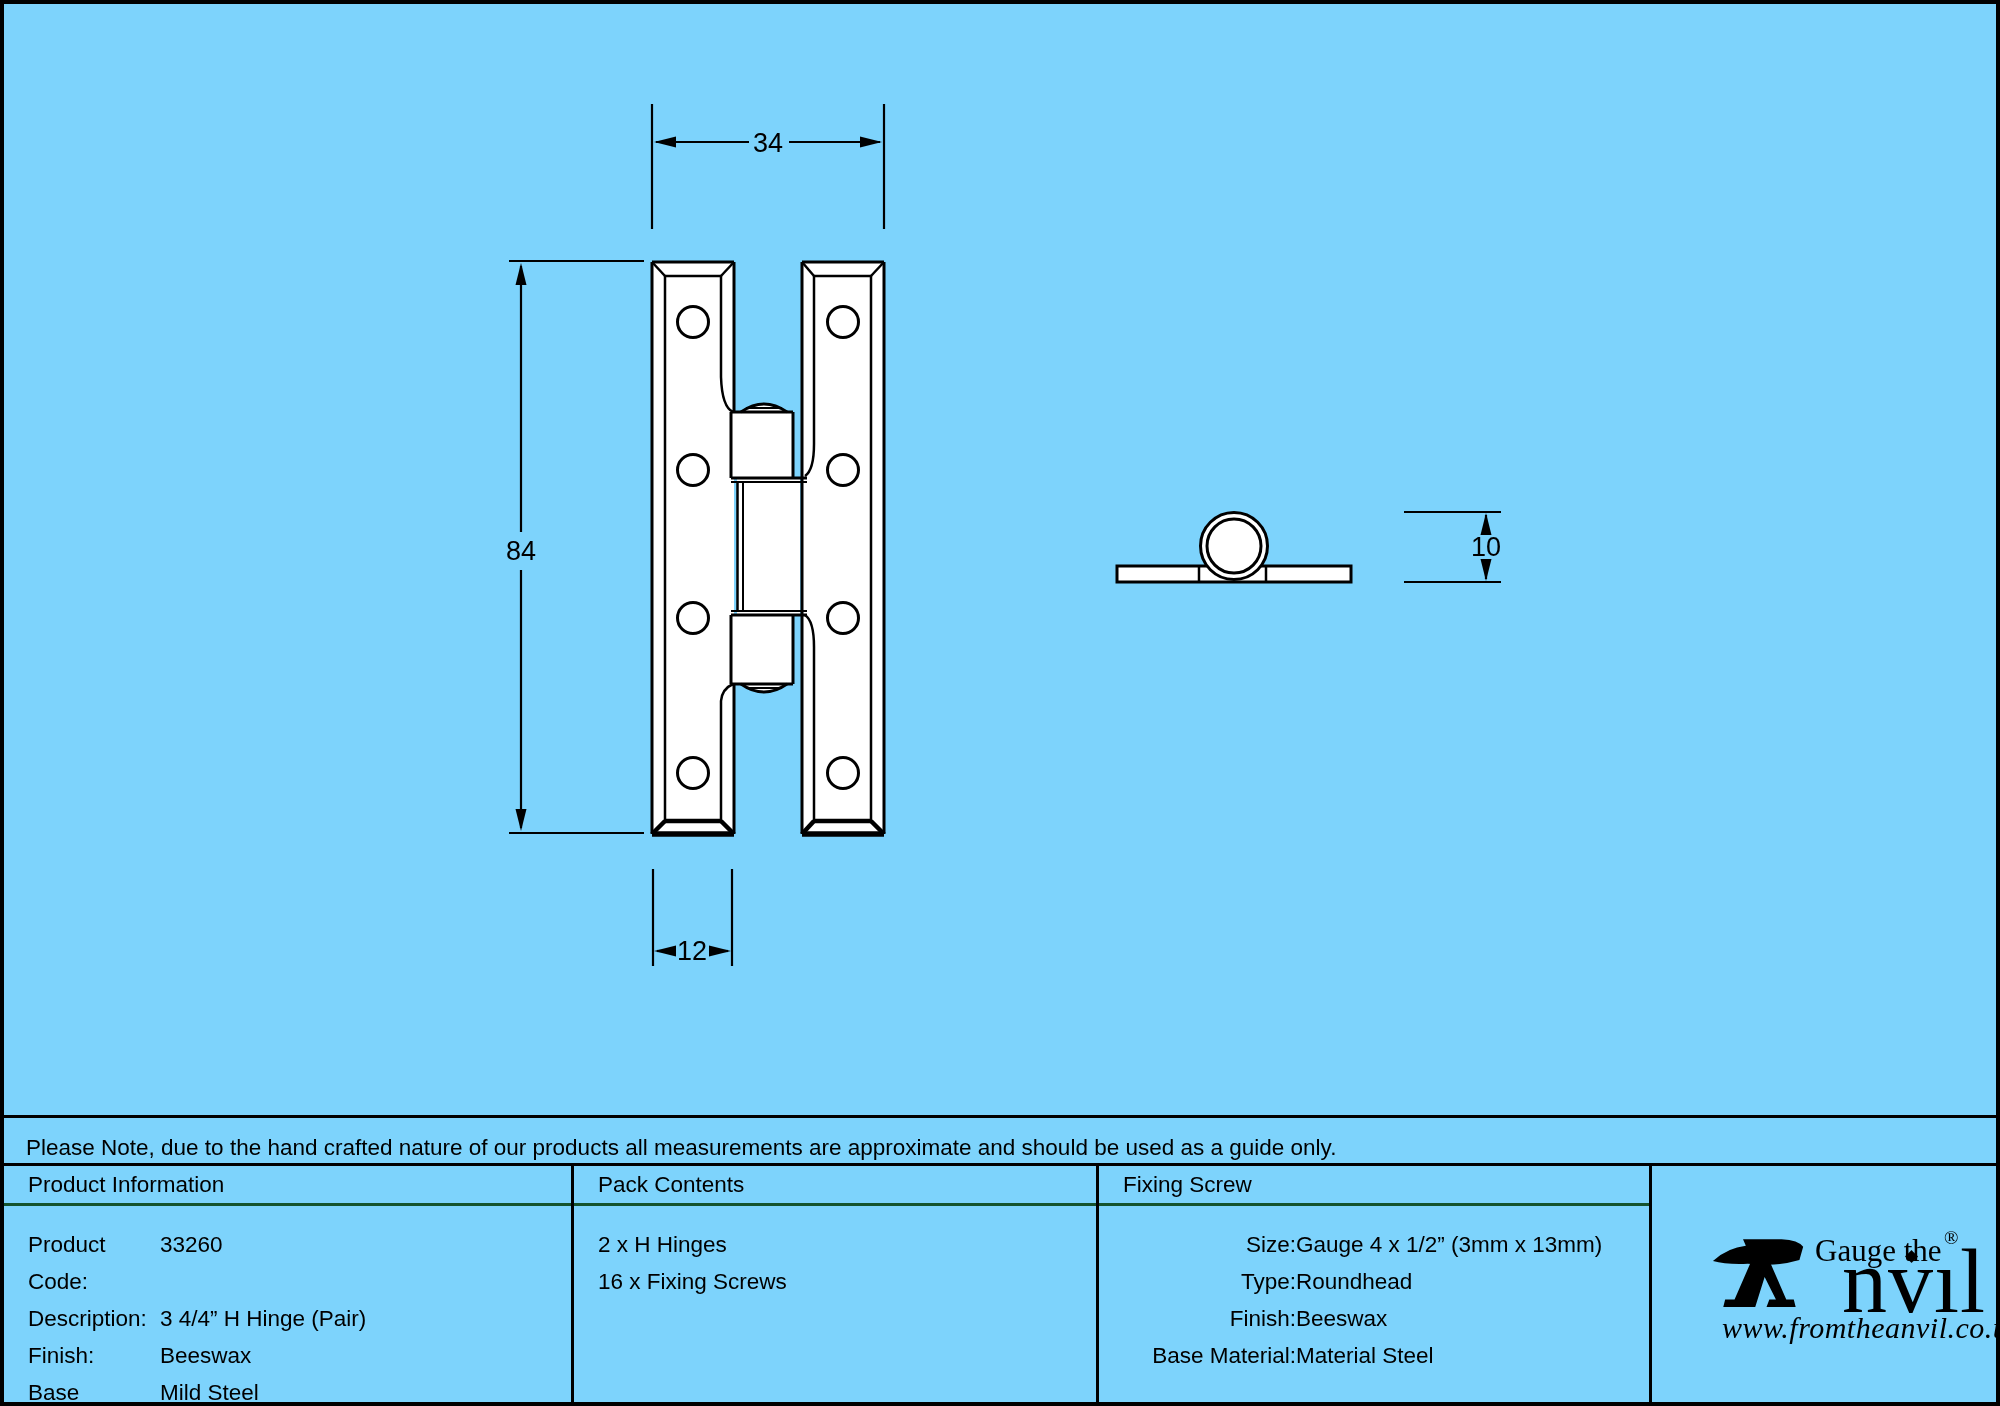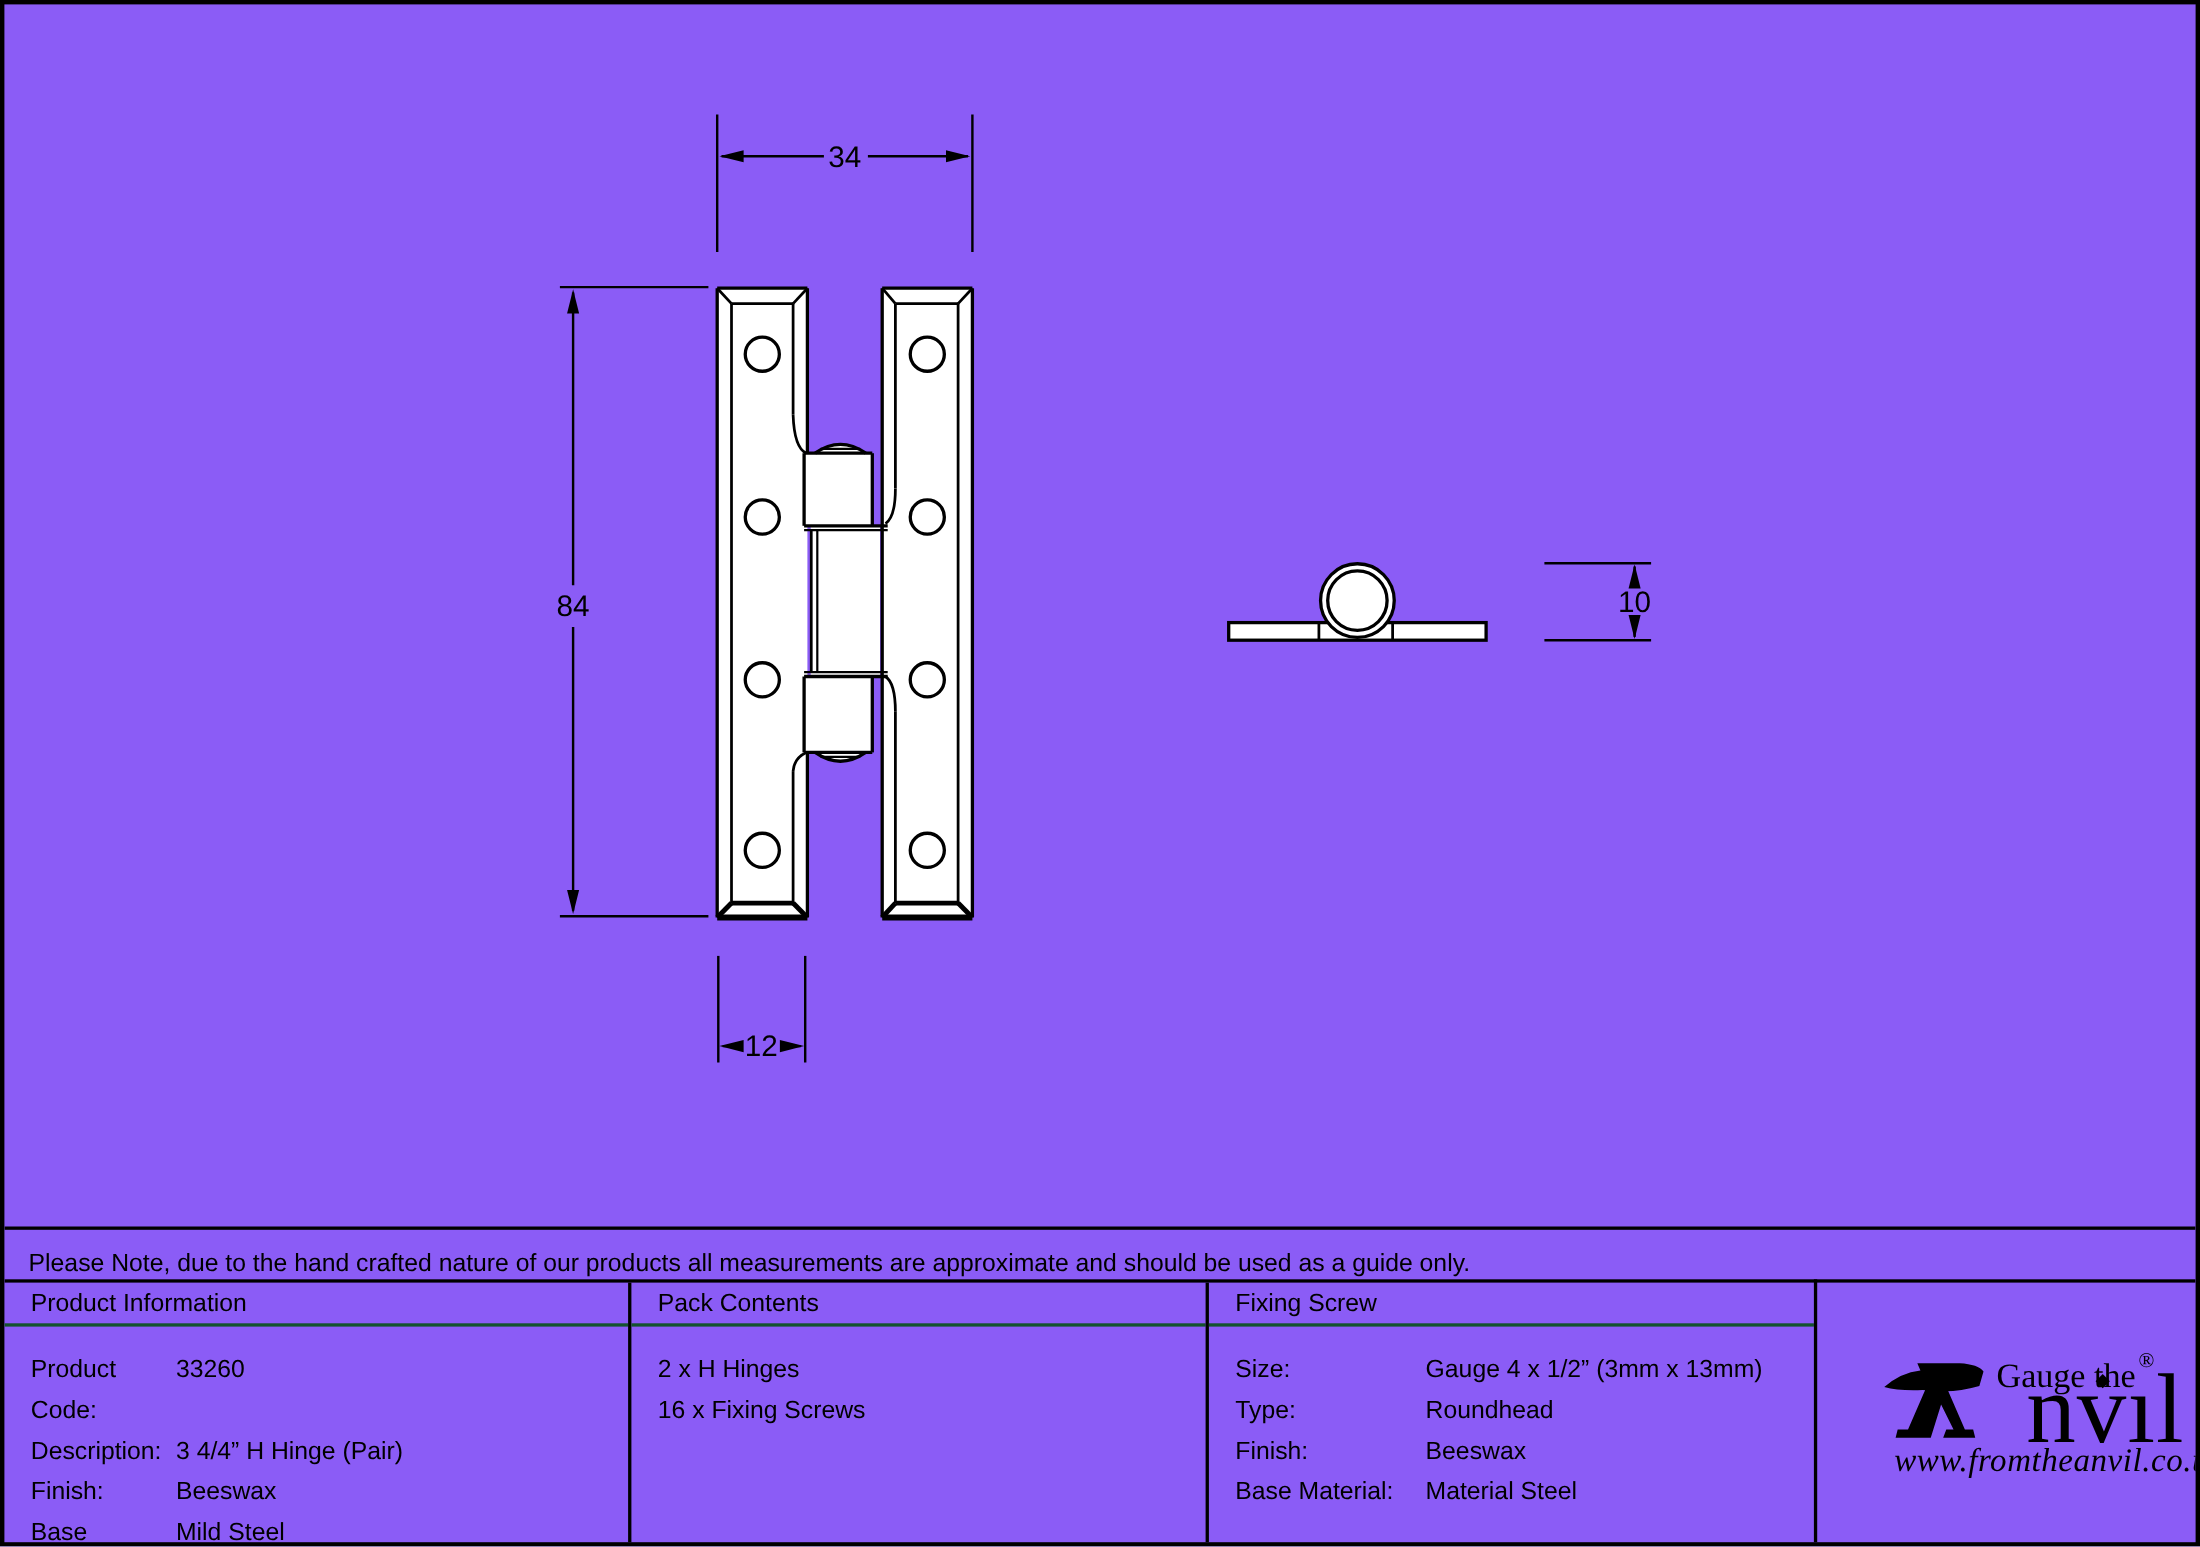--- a/index.html
+++ b/index.html
@@ -1,35 +1,35 @@
 <!DOCTYPE html>
 <html><head>
 <meta charset="utf-8">
 <style>
   html,body{margin:0;padding:0;background:#fff;}
-  #page{position:relative;width:2000px;height:1406px;background:#8b5cf6;
+  #page{position:relative;width:2000px;height:1406px;background:#7dd3fc;
         font-family:"Liberation Sans",sans-serif;color:#000;overflow:hidden;
         box-sizing:border-box;border:4px solid #000;}
   svg text{font-family:"Liberation Sans",sans-serif;fill:#000;}
   .dimtext{font-size:27px;}
   
   #note-row{position:absolute;left:0;top:1099px;width:1992px;height:60px;
             border-top:3px solid #000;display:flex;align-items:center;margin-top:12px;}
   #note-row .txt{padding-left:22px;font-size:22.5px;}
   
   #spec-table{position:absolute;left:0;top:1159px;width:1992px;height:243px;
               border-top:3px solid #000;}
   .col{position:absolute;top:0;height:100%;box-sizing:border-box;}
   .col-line{border-left:3px solid #000;}
   .col-head{height:40px;border-bottom:3px solid #14532d;display:flex;align-items:center;
             padding-left:24px;font-size:22.5px;box-sizing:border-box;}
   .col-body{padding:20px 0 0 24px;font-size:22.5px;line-height:37px;}
   .kv{display:flex;}
   .kv .k{flex:0 0 132px;}
-  .kv2 .k{flex:0 0 173px;}
+  .kv2 .k{flex:0 0 173px;text-align:right;}
   
   #logo-cell{position:absolute;left:1645px;top:1159px;width:347px;height:243px;
              border-left:3px solid #000;box-sizing:border-box;}
   #logo-anvil{position:absolute;left:60px;top:72px;width:94px;height:80px;}
   #logo-tagline{position:absolute;left:163px;top:70px;font-family:"Liberation Serif",serif;
                 font-size:31px;}
   #logo-word{position:absolute;left:146px;top:74px;font-family:"Liberation Serif",serif;
              font-size:90px;line-height:1;letter-spacing:1px;margin-left:44px;}
   #logo-diamond{position:absolute;left:253px;top:82px;font-size:17px;font-family:"DejaVu Sans",sans-serif;}
   #logo-reg{position:absolute;left:292px;top:64px;font-size:19px;font-family:"Liberation Serif",serif;}

